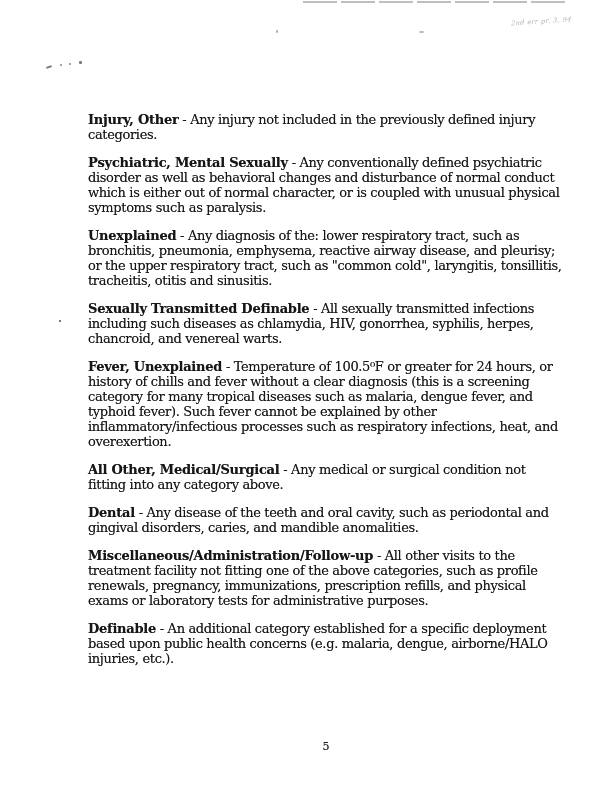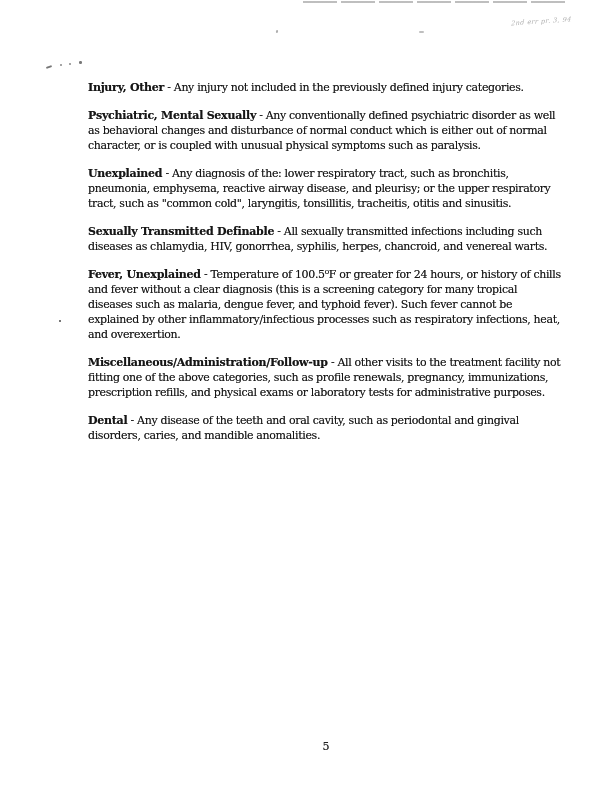--- a/index.html
+++ b/index.html
@@ -5,23 +5,23 @@
   html,body{margin:0;padding:0;}
   body{
     width:612px;height:792px;
     background:#ffffff;
     position:relative;
     overflow:hidden;
     font-family:"DejaVu Serif", serif;
   }
   .doc-text{
     position:absolute;
-    left:88px;top:80px;width:476px;
+    left:88px;top:112px;width:476px;
     color:#161616;
-    font-size:11px;
+    font-size:13px;
     line-height:15px;
     letter-spacing:-0.35px;
     text-shadow:0 0 .5px rgba(20,20,20,.55);
     text-align:left;
   }
   .para{margin:0 0 13px 0;}
   .term{font-weight:bold;letter-spacing:-0.25px;}
   .page-number{
     position:absolute;top:740px;left:88px;width:476px;
     text-align:center;
@@ -88,27 +88,35 @@
   <p class="para">
     <b class="term">Sexually Transmitted Definable</b>
     <span>- All sexually transmitted infections including such diseases as chlamydia, HIV, gonorrhea, syphilis, herpes, chancroid, and venereal warts.</span>
   </p>
 
   <p class="para">
     <b class="term">Fever, Unexplained</b>
     <span>- Temperature of 100.5⁰F or greater for 24 hours, or history of chills and fever without a clear diagnosis (this is a screening category for many tropical diseases such as malaria, dengue fever, and typhoid fever). Such fever cannot be explained by other inflammatory/infectious processes such as respiratory infections, heat, and overexertion.</span>
   </p>
 
+  <p class="para">
+    <b class="term">All Other, Medical/Surgical</b>
+    <span>- Any medical or surgical condition not fitting into any category above.</span>
+  </p>
+
+  <p class="para">
+    <b class="term">Dental</b>
+    <span>- Any disease of the teeth and oral cavity, such as periodontal and gingival disorders, caries, and mandible anomalities.</span>
+  </p>
 
   <p class="para">
     <b class="term">Miscellaneous/Administration/Follow-up</b>
     <span>- All other visits to the treatment facility not fitting one of the above categories, such as profile renewals, pregnancy, immunizations, prescription refills, and physical exams or laboratory tests for administrative purposes.</span>
   </p>
 
   <p class="para">
-    <b class="term">Dental</b>
-    <span>- Any disease of the teeth and oral cavity, such as periodontal and gingival disorders, caries, and mandible anomalities.</span>
+    <b class="term">Definable</b>
+    <span>- An additional category established for a specific deployment based upon public health concerns (e.g. malaria, dengue, airborne/HALO injuries, etc.).</span>
   </p>
-
 
 </div>
 
 <div class="page-number">5</div>
 
 </body></html>

